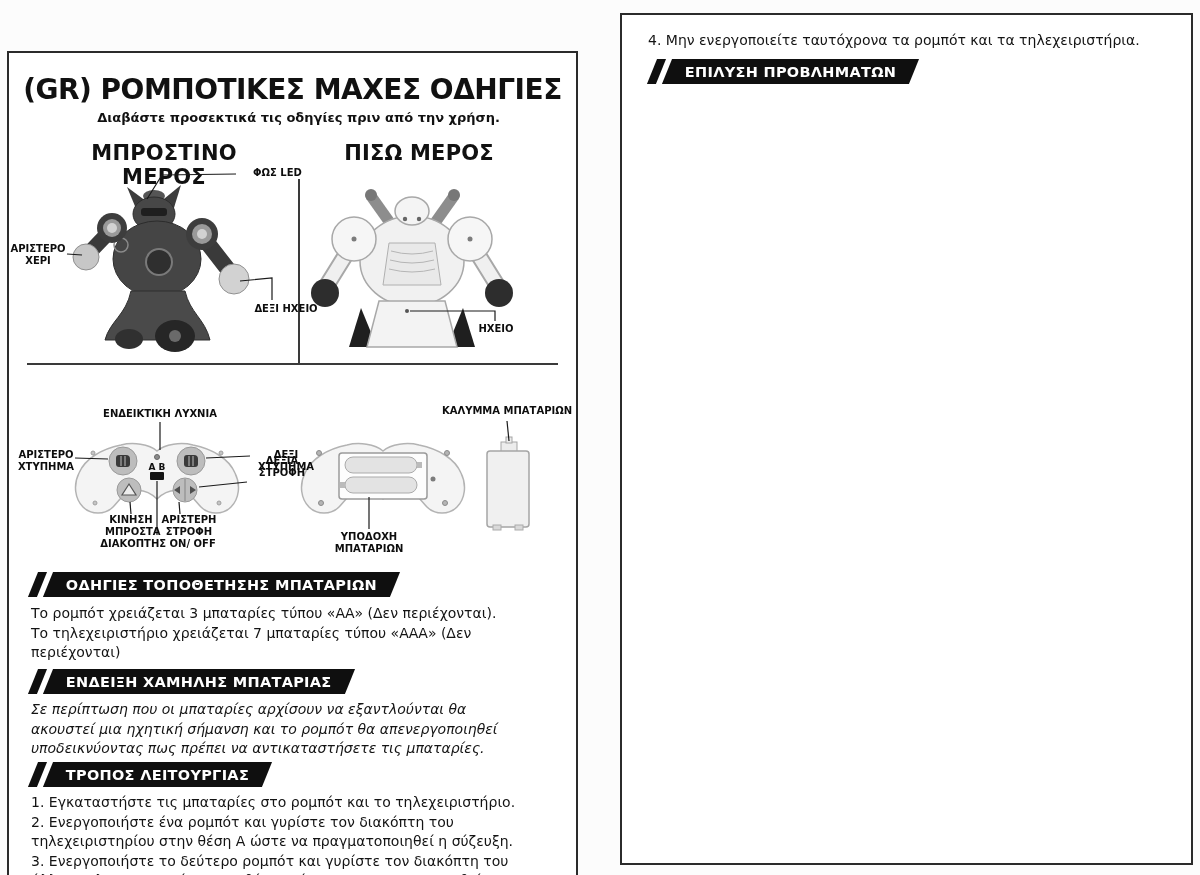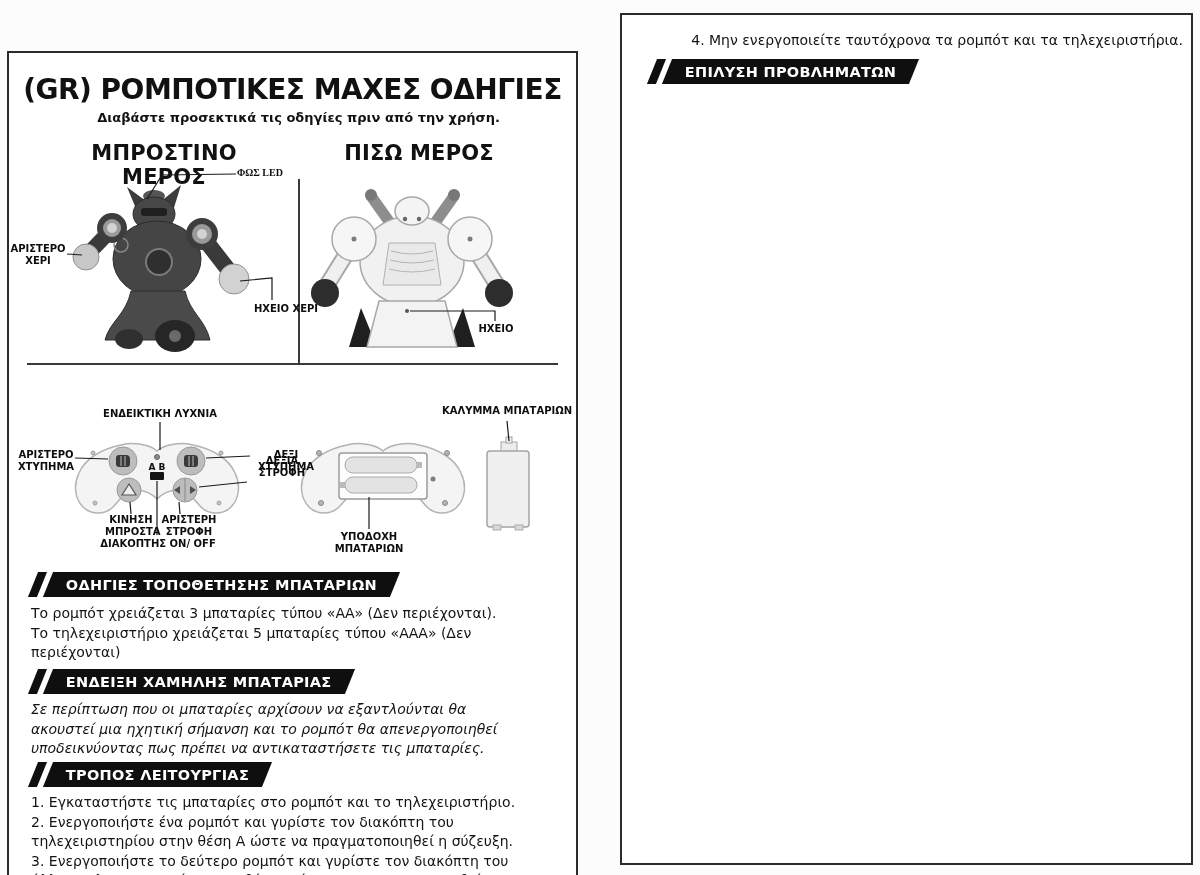--- a/index.html
+++ b/index.html
@@ -193,24 +193,24 @@
     <g>
       <rect x="492" y="389" width="16" height="11" fill="#ececec" stroke="#a5a5a5"></rect>
       <rect x="497" y="384" width="6" height="6" fill="#ececec" stroke="#a5a5a5"></rect>
       <rect x="478" y="398" width="42" height="76" rx="3" fill="#f0f0f0" stroke="#a5a5a5" stroke-width="1.5"></rect>
       <rect x="484" y="472" width="8" height="5" fill="#d9d9d9" stroke="#ababab"></rect>
       <rect x="506" y="472" width="8" height="5" fill="#d9d9d9" stroke="#ababab"></rect>
     </g>
     <line x1="498" y1="368" x2="500" y2="388" stroke="#1a1a1a" stroke-width="1.2"></line>
   </svg>
 
-  <div class="dlabel nowrap" style="left:228px; top:114px;font-family:Liberation Serif, serif;">ΦΩΣ LED</div>
+  <div class="dlabel nowrap" style="left:244px; top:114px;">ΦΩΣ LED</div>
   <div class="dlabel" style="left:0; top:190px; width:58px;">ΑΡΙΣΤΕΡΟ
 ΧΕΡΙ</div>
-  <div class="dlabel" style="left:237px; top:250px; width:80px;">ΗΧΕΙΟ ΧΕΡΙ</div>
+  <div class="dlabel" style="left:237px; top:250px; width:80px;">ΔΕΞΙ ΗΧΕΙΟ</div>
   <div class="dlabel" style="left:455px; top:270px; width:64px;">ΗΧΕΙΟ</div>
 
 
   <div class="dlabel" style="left:81px;  top:355px; width:140px;">ΕΝΔΕΙΚΤΙΚΗ ΛΥΧΝΙΑ</div>
   <div class="dlabel" style="left:6px;   top:396px; width:62px;">ΑΡΙΣΤΕΡΟ
 ΧΤΥΠΗΜΑ</div>
   <div class="dlabel" style="left:244px; top:396px; width:66px;">ΔΕΞΙ
 ΧΤΥΠΗΜΑ</div>
   <div class="dlabel" style="left:240px; top:402px; width:66px;">ΔΕΞΙΑ
 ΣΤΡΟΦΗ</div>
@@ -223,21 +223,21 @@
 ΜΠΑΤΑΡΙΩΝ</div>
   <div class="dlabel" style="left:413px; top:352px; width:170px;">ΚΑΛΥΜΜΑ ΜΠΑΤΑΡΙΩΝ</div>
 
   <div class="banner" style="left:24px; top:519px;">
     <span class="slash"></span>
     <span class="bar">
         <span>ΟΔΗΓΙΕΣ ΤΟΠΟΘΕΤΗΣΗΣ ΜΠΑΤΑΡΙΩΝ</span>
       </span>
   </div>
   <div class="para" style="left:22px; top:551px; width:545px;">Το ρομπότ χρειάζεται 3 μπαταρίες τύπου «ΑΑ» (Δεν περιέχονται).
-Το τηλεχειριστήριο χρειάζεται 5 μπαταρίες τύπου «ΑΑΑ» (Δεν
+Το τηλεχειριστήριο χρειάζεται 7 μπαταρίες τύπου «ΑΑΑ» (Δεν
 περιέχονται)</div>
 
   <div class="banner" style="left:24px; top:616px;">
     <span class="slash"></span>
     <span class="bar">
         <span>ΕΝΔΕΙΞΗ ΧΑΜΗΛΗΣ ΜΠΑΤΑΡΙΑΣ</span>
       </span>
   </div>
   <div class="para" style="left:22px; top:647px; width:545px;font-style:italic;">Σε περίπτωση που οι μπαταρίες αρχίσουν να εξαντλούνται θα
 ακουστεί μια ηχητική σήμανση και το ρομπότ θα απενεργοποιηθεί
@@ -251,21 +251,21 @@
   </div>
   <div class="para" style="left:22px; top:740px; width:545px;">1. Εγκαταστήστε τις μπαταρίες στο ρομπότ και το τηλεχειριστήριο.
 2. Ενεργοποιήστε ένα ρομπότ και γυρίστε τον διακόπτη του
 τηλεχειριστηρίου στην θέση Α ώστε να πραγματοποιηθεί η σύζευξη.
 3. Ενεργοποιήστε το δεύτερο ρομπότ και γυρίστε τον διακόπτη του
 άλλου τηλεχειριστηρίου στην θέση Β ώστε να πραγματοποιηθεί η
 σύζευξη.</div>
 </div>
 
 <div id="right-panel" class="panel">
-  <div class="para" style="left:26px; top:16px; width:535px;text-align:right;">4. Μην ενεργοποιείτε ταυτόχρονα τα ρομπότ και τα τηλεχειριστήρια.</div>
+  <div class="para" style="left:26px; top:16px; width:535px;">4. Μην ενεργοποιείτε ταυτόχρονα τα ρομπότ και τα τηλεχειριστήρια.</div>
 
   <div class="banner" style="left:30px; top:44px;">
     <span class="slash"></span>
     <span class="bar">
         <span>ΕΠΙΛΥΣΗ ΠΡΟΒΛΗΜΑΤΩΝ</span>
       </span>
   </div>
 
 </div>
 

